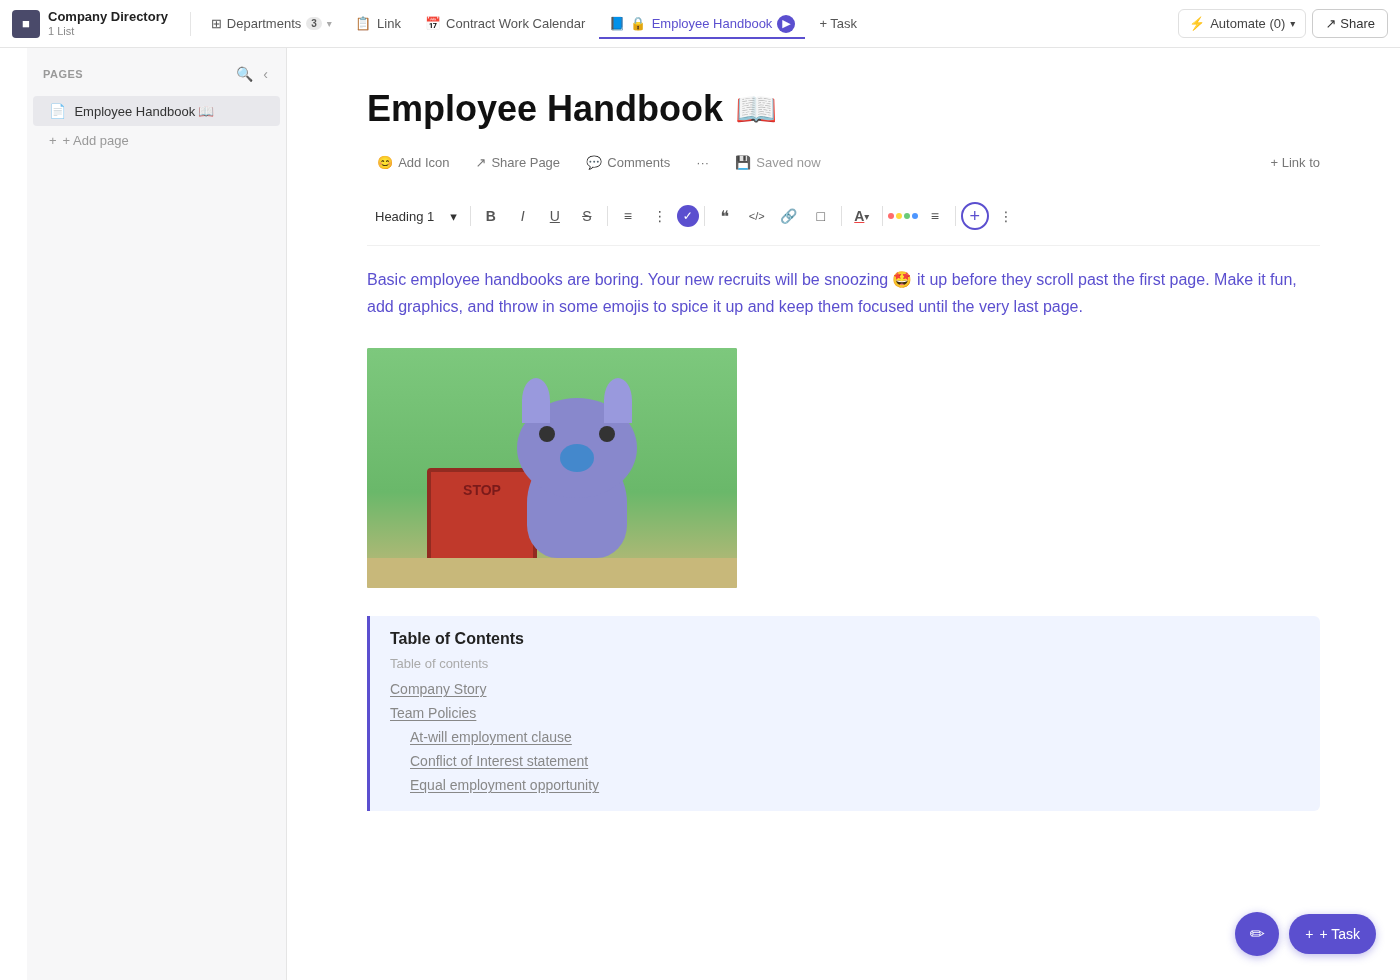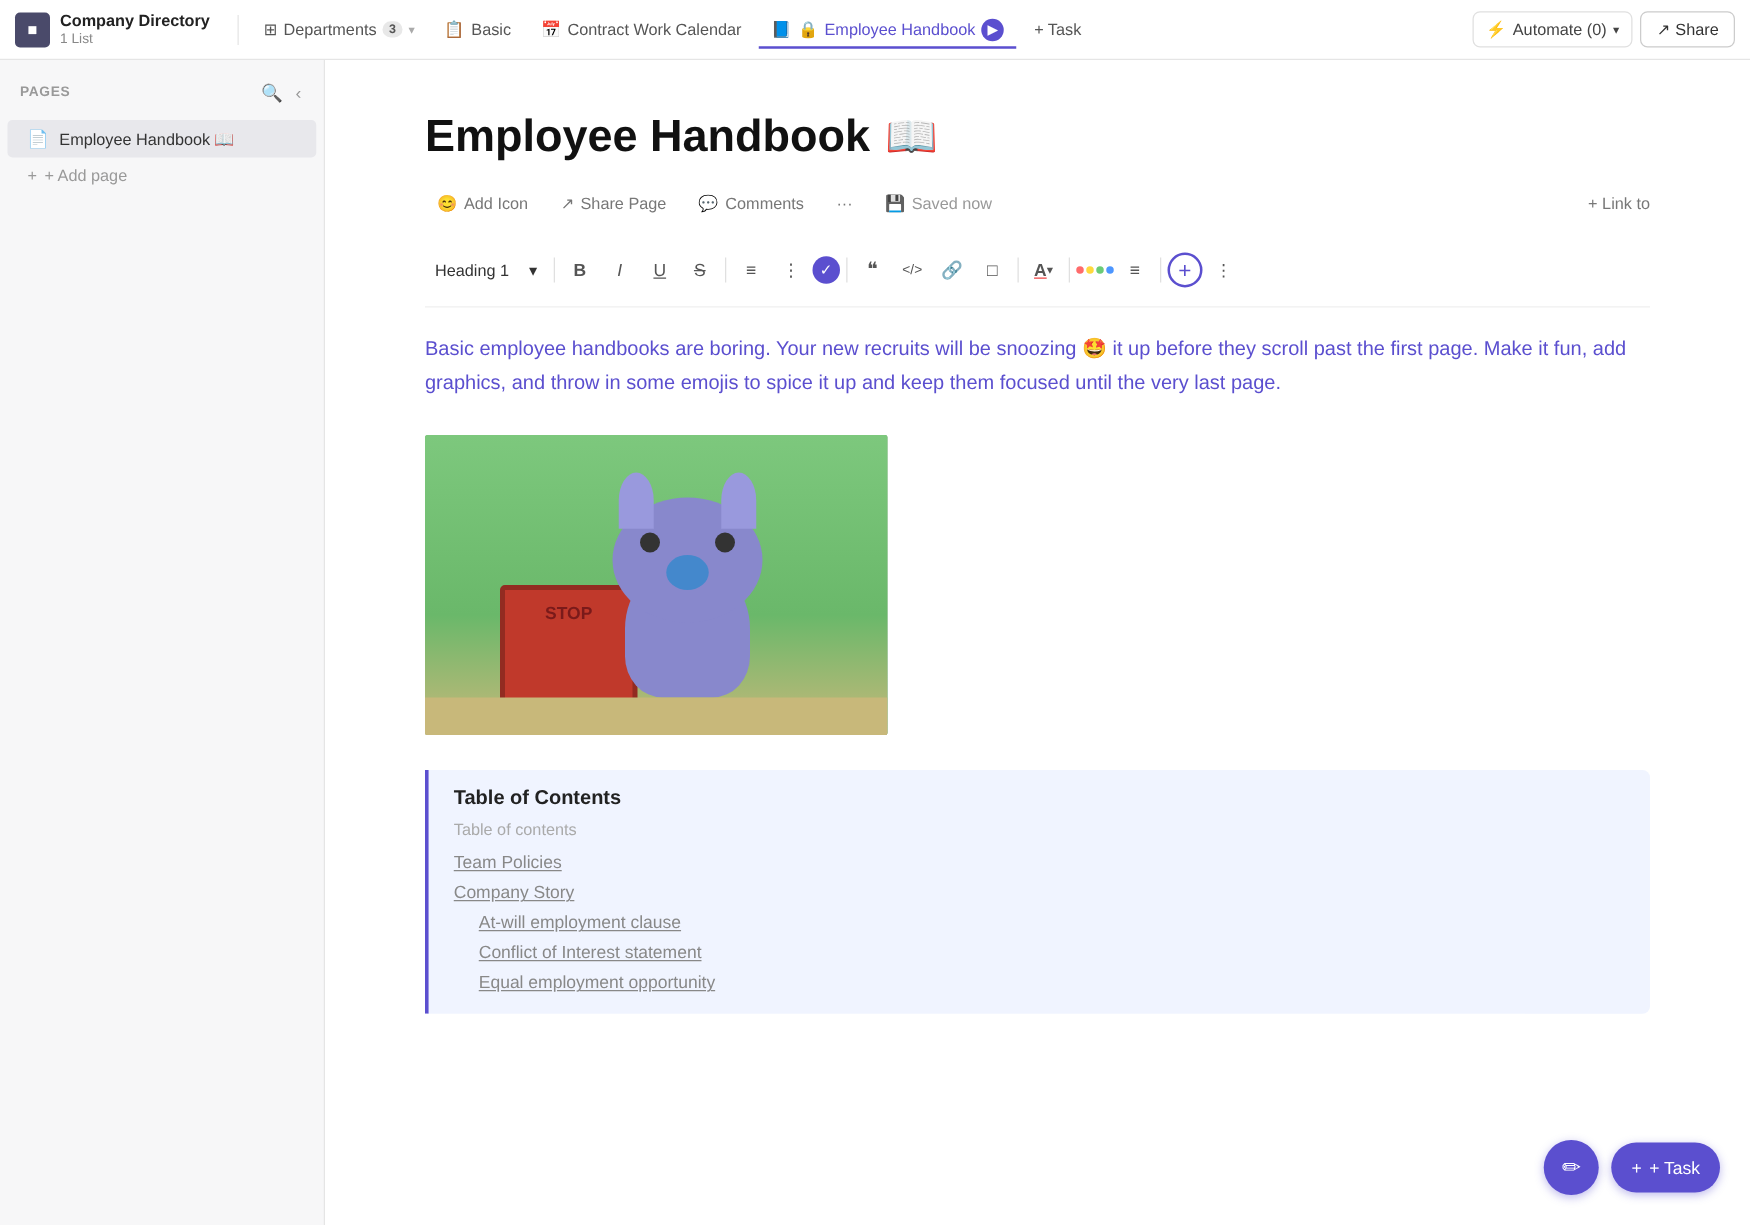--- a/index.html
+++ b/index.html
@@ -41,21 +41,21 @@
       border: 1px solid #e0e0e0; border-radius: 6px; cursor: pointer;
       font-size: 13px; color: #444; background: #fff;
     }
     .nav-share-btn {
       background: #fff; border: 1px solid #ccc; color: #333;
       display: flex; align-items: center; gap: 4px; padding: 6px 12px;
       border-radius: 6px; cursor: pointer; font-size: 13px;
     }
 
     
-    .main-layout { display: flex; flex: 1; overflow: hidden; }
+    .main-layout { display: flex; flex: 1; overflow: hidden; margin-left: 27px; }
 
     
     .sidebar {
       width: 260px; background: #f7f7f8; border-right: 1px solid #e5e5e5;
       display: flex; flex-direction: column; flex-shrink: 0; padding: 16px 0;
     }
     .sidebar-header {
       display: flex; align-items: center; justify-content: space-between;
       padding: 0 16px 12px 16px;
     }
@@ -185,21 +185,21 @@
   <div class="nav-divider"></div>
 
   <div class="nav-tab">
     <span class="nav-tab-icon">⊞</span>
     <span>Departments</span>
     <span class="nav-badge">3</span>
     <span style="font-size:10px;color:#aaa;">▾</span>
   </div>
   <div class="nav-tab">
     <span class="nav-tab-icon">📋</span>
-    <span>Basic</span>
+    <span>Link</span>
   </div>
   <div class="nav-tab">
     <span class="nav-tab-icon">📅</span>
     <span>Contract Work Calendar</span>
   </div>
   <div class="nav-tab active">
     <span class="nav-tab-icon">📘</span>
     <span class="nav-tab-icon">🔒</span>
     <span>Employee Handbook</span>
     <span style="font-size:13px;color:#5b4fcf;background:#5b4fcf;color:#fff;border-radius:50%;width:18px;height:18px;display:flex;align-items:center;justify-content:center;font-size:11px;">▶</span>
@@ -343,22 +343,22 @@
           </div>
         </div>
 
         <div style="position:absolute;bottom:0;width:100%;height:30px;background:#c8b87a;"></div>
       </div>
     </div>
 
     <div class="toc-block">
       <div class="toc-title">Table of Contents</div>
       <div class="toc-subtitle">Table of contents</div>
+      <div class="toc-item">Company Story</div>
       <div class="toc-item">Team Policies</div>
-      <div class="toc-item">Company Story</div>
       <div class="toc-item toc-sub">At-will employment clause</div>
       <div class="toc-item toc-sub">Conflict of Interest statement</div>
       <div class="toc-item toc-sub">Equal employment opportunity</div>
     </div>
 
   </main>
 </div>
 
 <div class="fab-container">
   <div class="fab-edit">

